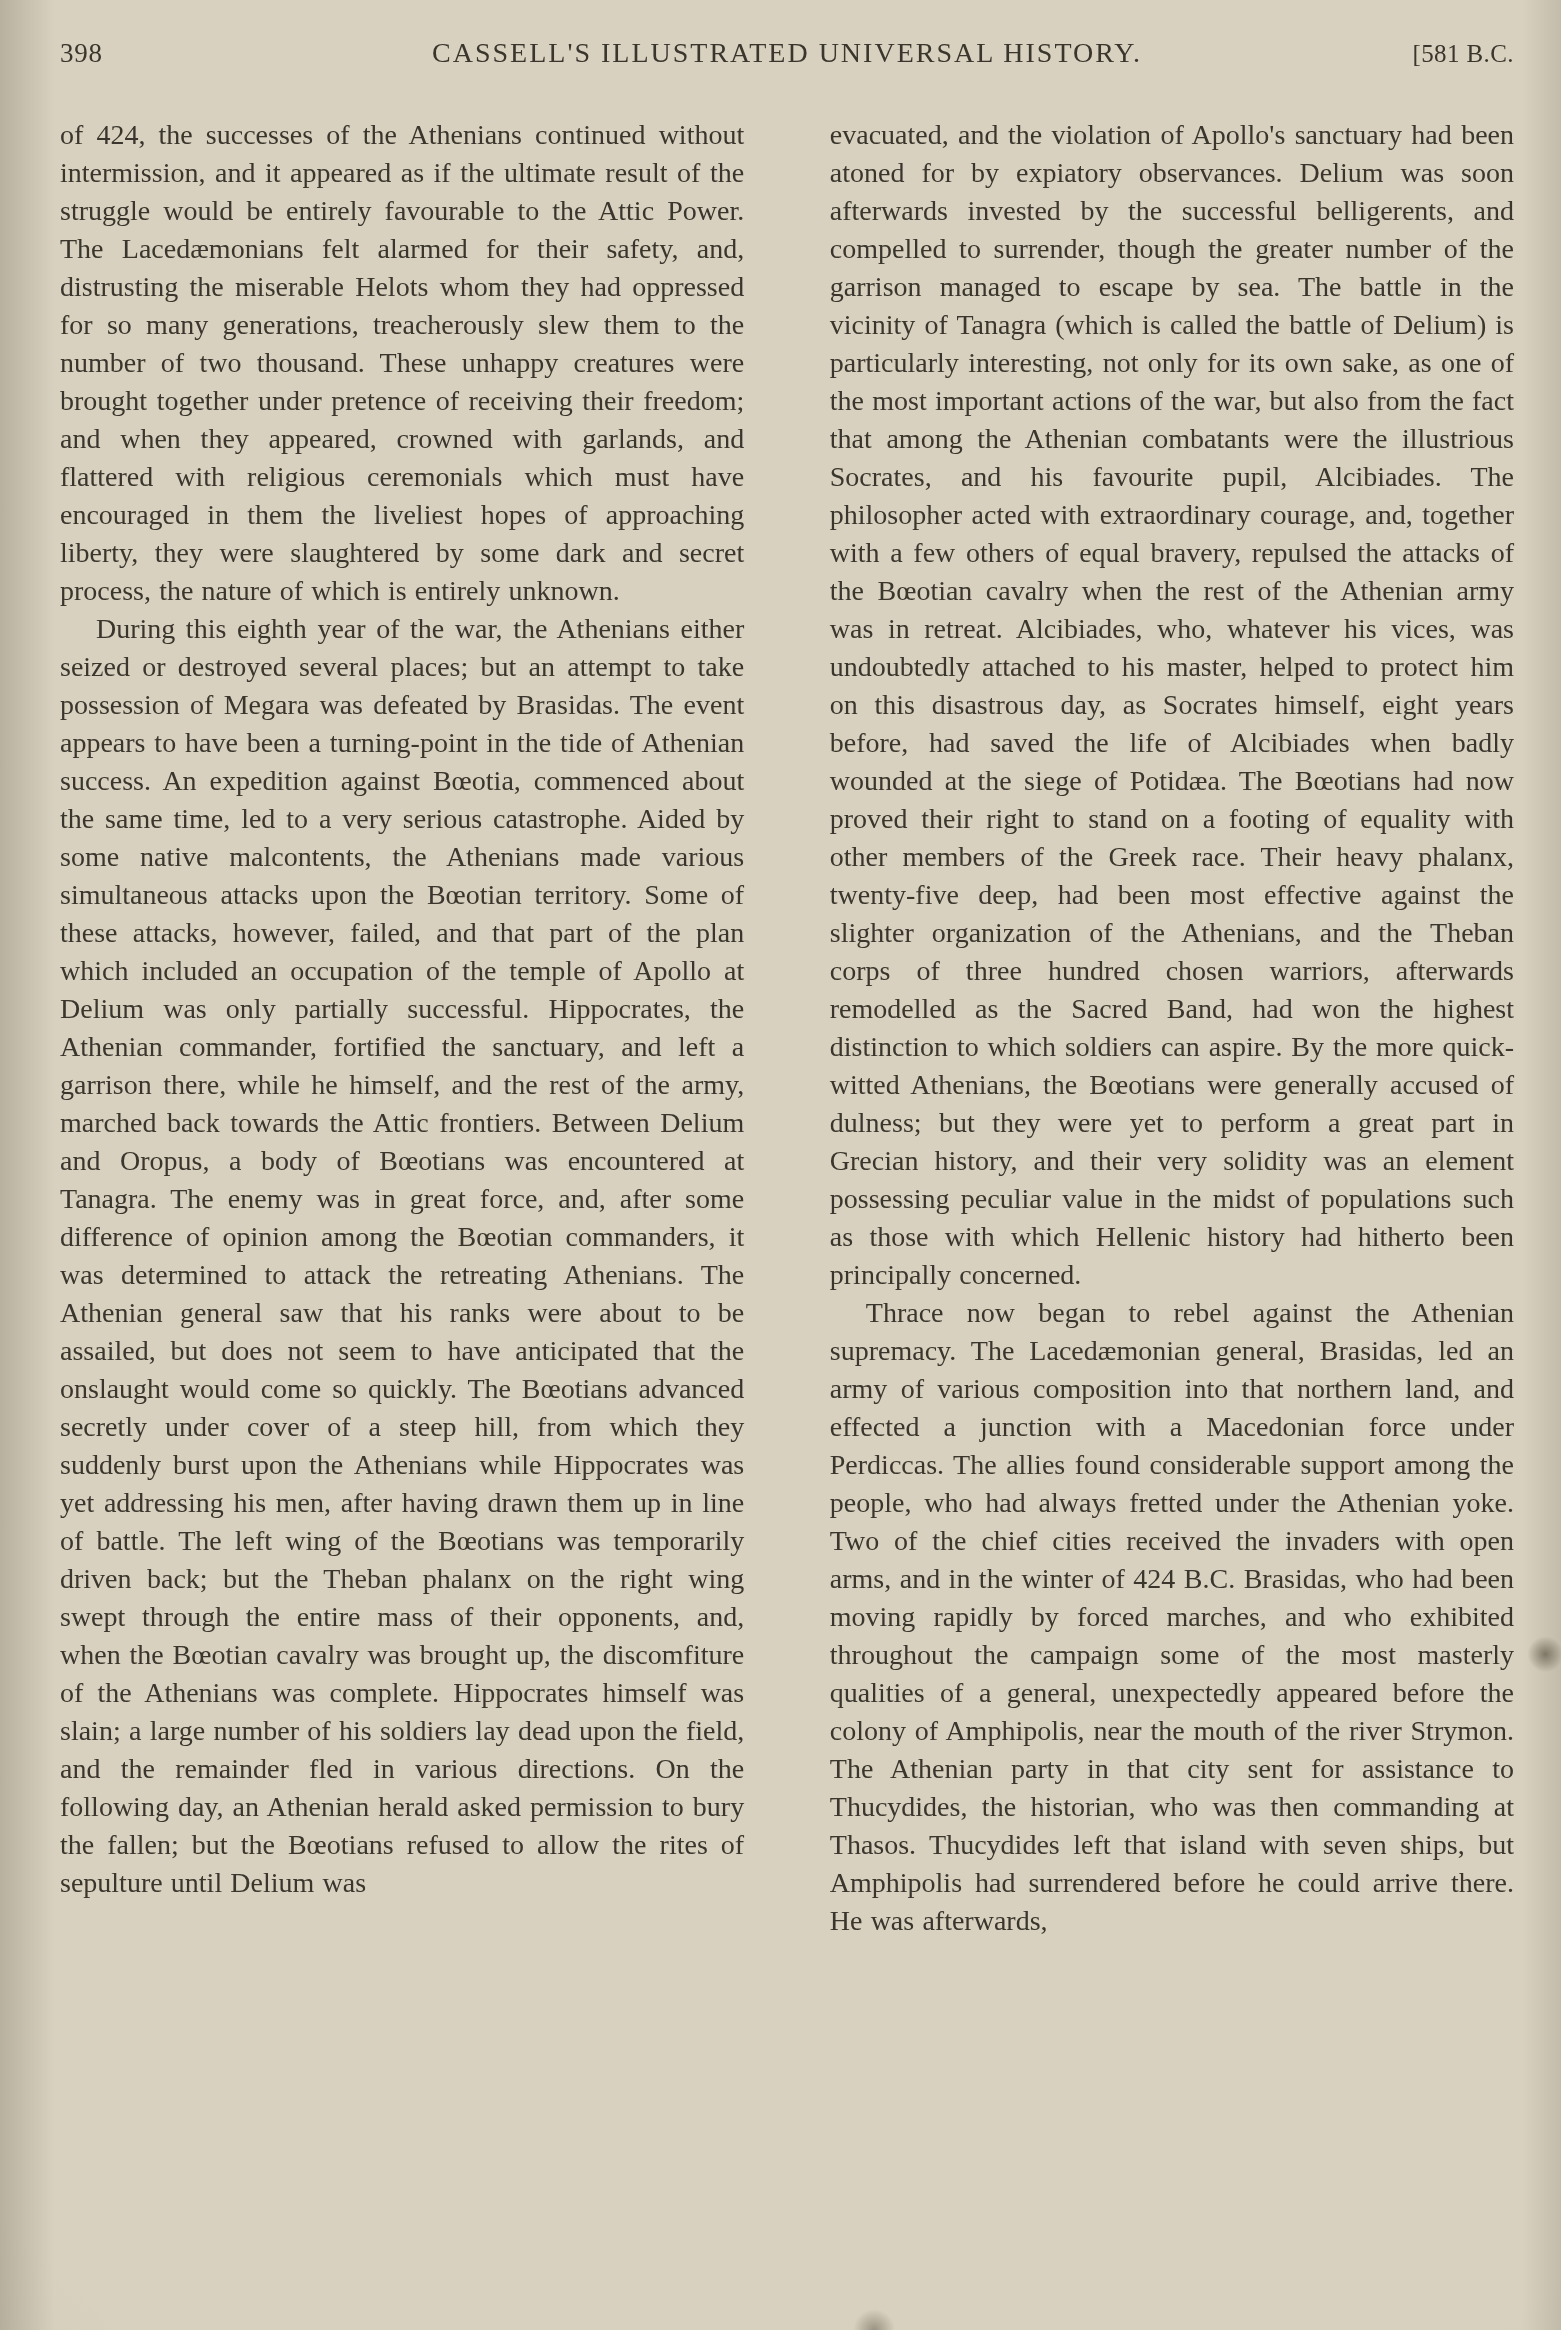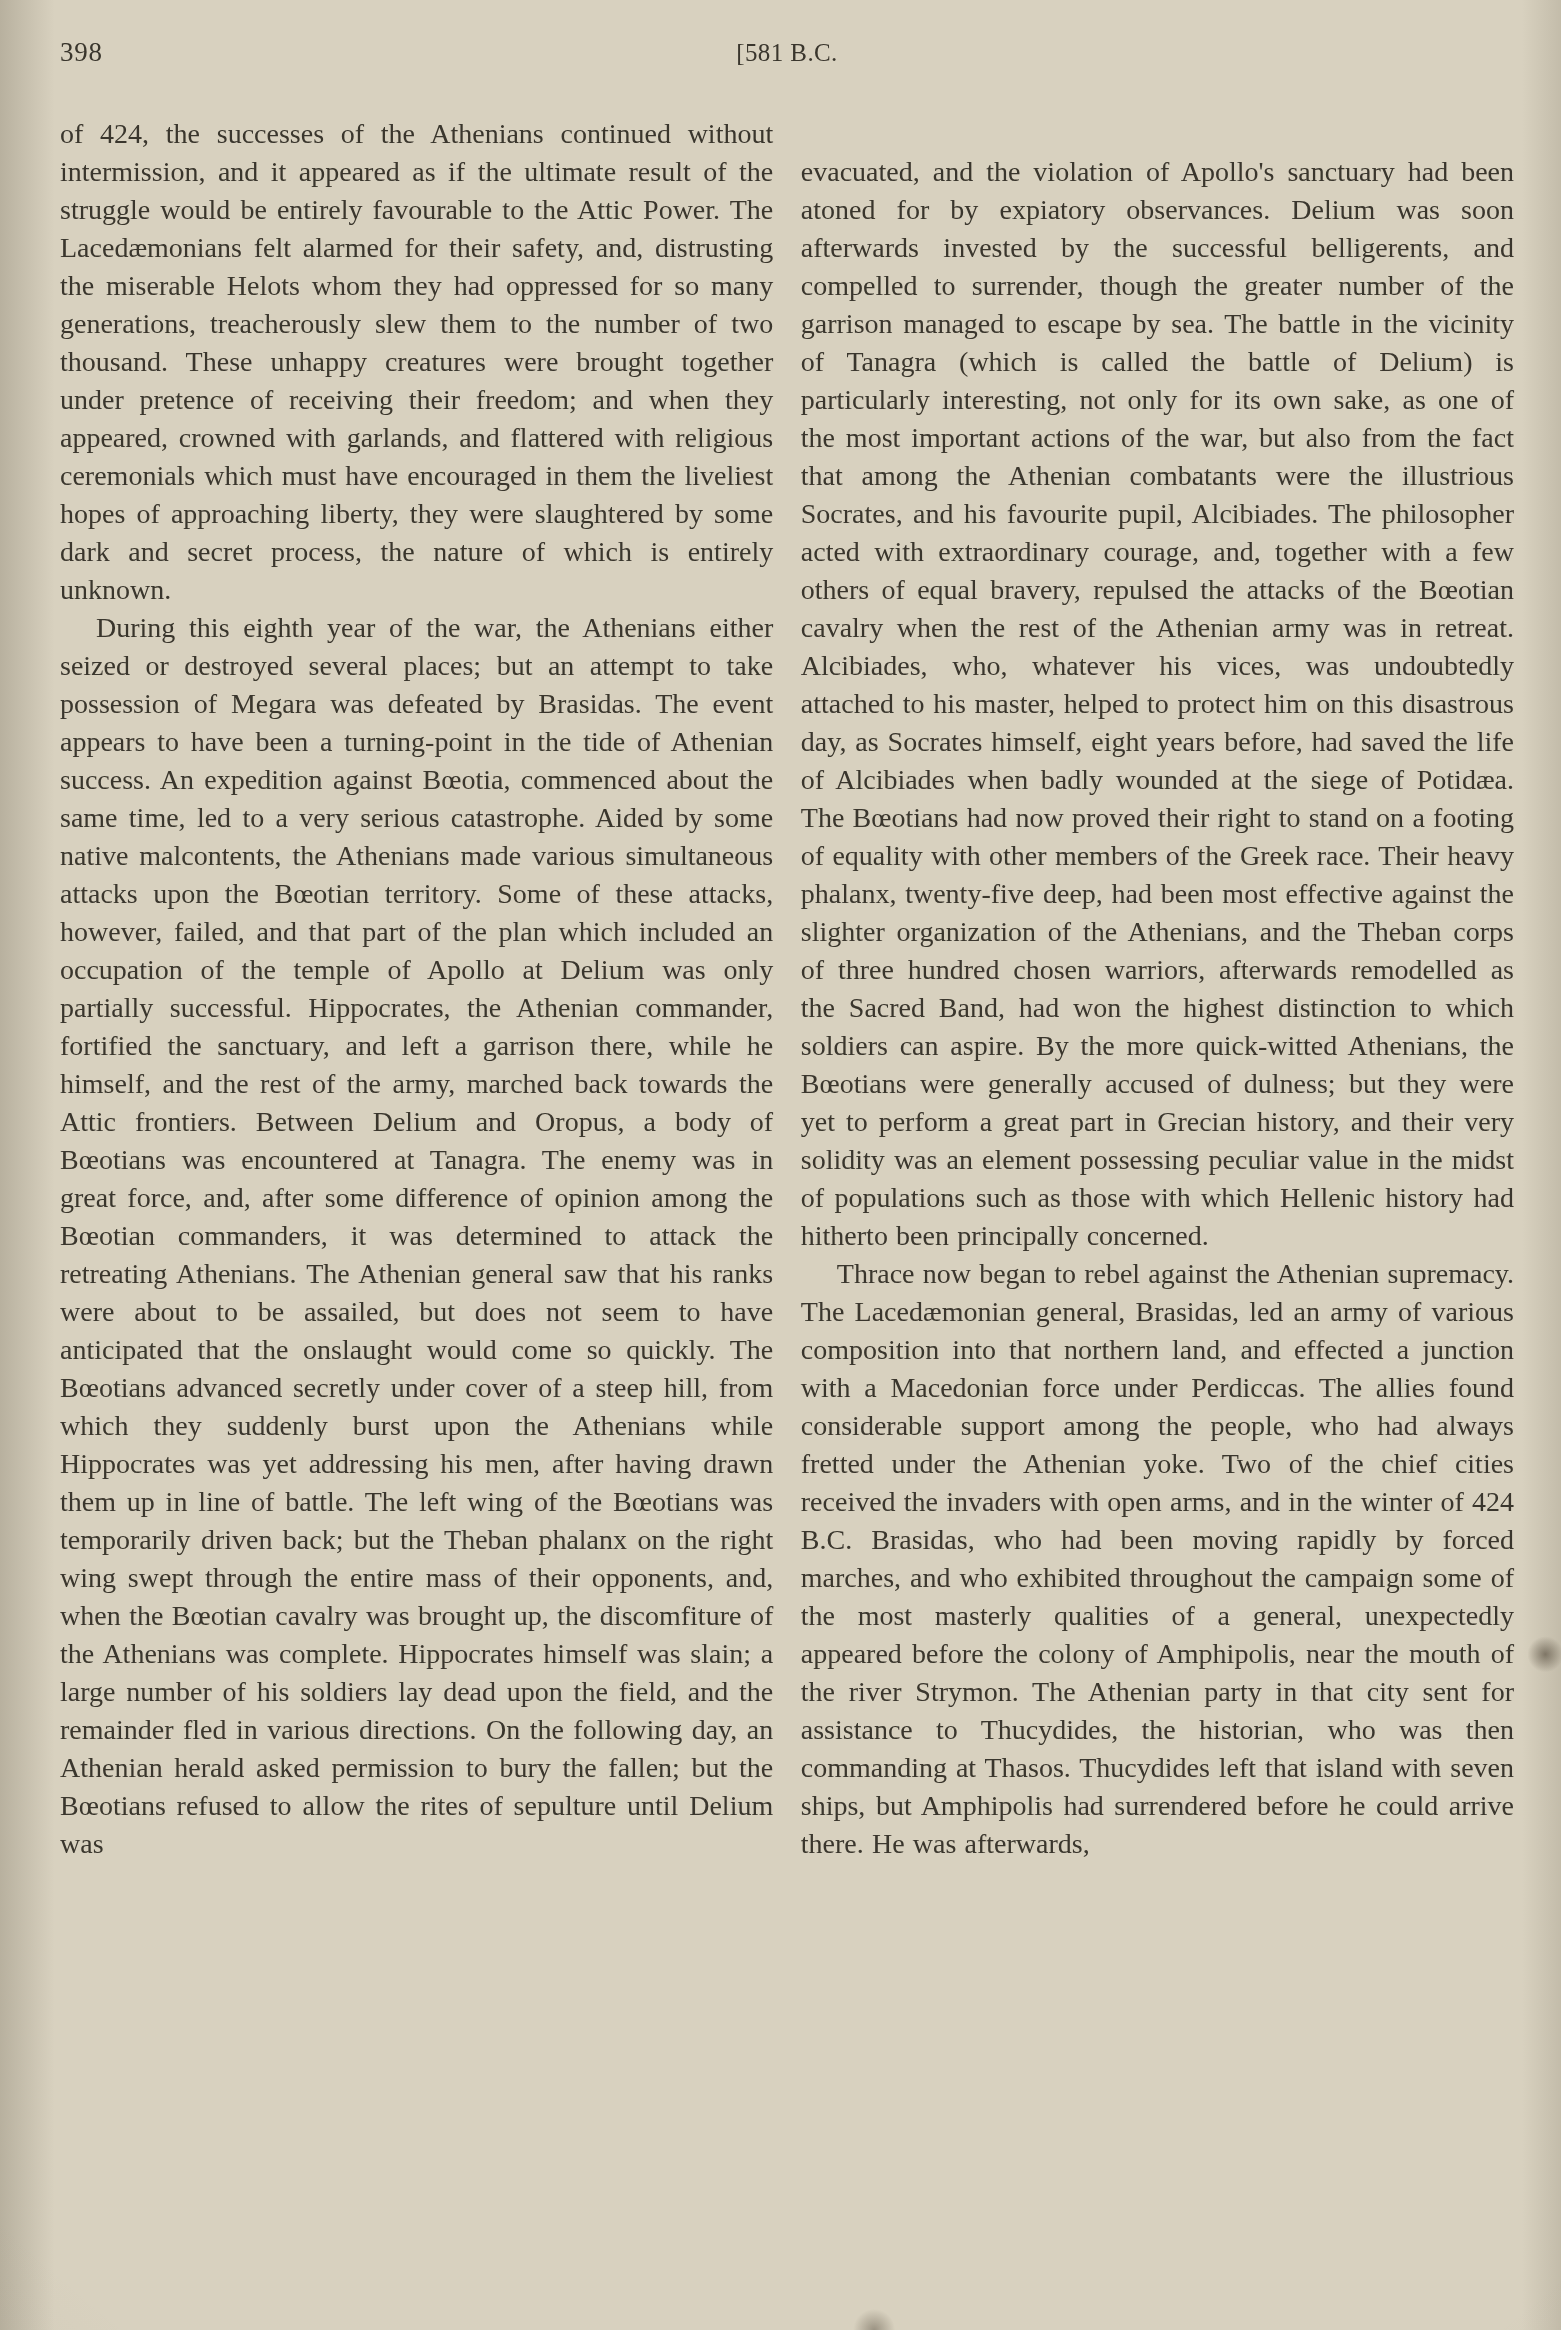--- a/index.html
+++ b/index.html
@@ -45,21 +45,22 @@
     letter-spacing: 2px;
     white-space: nowrap;
   }
   .date-marker {
     justify-self: end;
     font-size: 25px;
     letter-spacing: 0.4px;
   }
   .columns {
     display: flex;
-    align-items: flex-end;
+    align-items: flex-start;
+    gap: 29px;
   }
   .column {
     flex: 1 1 0;
     font-size: 28px;
     line-height: 38px;
     text-align: justify;
     word-spacing: 1.2px;
   }
   .divider {
     width: 1.6px;
@@ -70,20 +71,21 @@
   .para { text-indent: 0; }
   .para.indent { text-indent: 36px; }
 </style>
 </head>
 <body>
 
 <div class="page">
 
   <header class="page-header">
     <span class="page-number">398</span>
+    <h1 class="header-title">CASSELL'S ILLUSTRATED UNIVERSAL HISTORY.</h1>
     <span class="date-marker">[581 B.C.</span>
   </header>
 
   <main class="columns">
 
     <section class="column">
       <p class="para">of 424, the successes of the Athenians continued without intermission, and it appeared as if the ultimate result of the struggle would be entirely favourable to the Attic Power. The Lacedæmonians felt alarmed for their safety, and, distrusting the miserable Helots whom they had oppressed for so many generations, treacherously slew them to the number of two thousand. These unhappy creatures were brought together under pretence of receiving their freedom; and when they appeared, crowned with garlands, and flattered with religious ceremonials which must have encouraged in them the liveliest hopes of approaching liberty, they were slaughtered by some dark and secret process, the nature of which is entirely unknown.</p>
       <p class="para indent">During this eighth year of the war, the Athenians either seized or destroyed several places; but an attempt to take possession of Megara was defeated by Brasidas. The event appears to have been a turning-point in the tide of Athenian success. An expedition against Bœotia, commenced about the same time, led to a very serious catastrophe. Aided by some native malcontents, the Athenians made various simultaneous attacks upon the Bœotian territory. Some of these attacks, however, failed, and that part of the plan which included an occupation of the temple of Apollo at Delium was only partially successful. Hippocrates, the Athenian commander, fortified the sanctuary, and left a garrison there, while he himself, and the rest of the army, marched back towards the Attic frontiers. Between Delium and Oropus, a body of Bœotians was encountered at Tanagra. The enemy was in great force, and, after some difference of opinion among the Bœotian commanders, it was determined to attack the retreating Athenians. The Athenian general saw that his ranks were about to be assailed, but does not seem to have anticipated that the onslaught would come so quickly. The Bœotians advanced secretly under cover of a steep hill, from which they suddenly burst upon the Athenians while Hippocrates was yet addressing his men, after having drawn them up in line of battle. The left wing of the Bœotians was temporarily driven back; but the Theban phalanx on the right wing swept through the entire mass of their opponents, and, when the Bœotian cavalry was brought up, the discomfiture of the Athenians was complete. Hippocrates himself was slain; a large number of his soldiers lay dead upon the field, and the remainder fled in various directions. On the following day, an Athenian herald asked permission to bury the fallen; but the Bœotians refused to allow the rites of sepulture until Delium was</p>
     </section>
 

